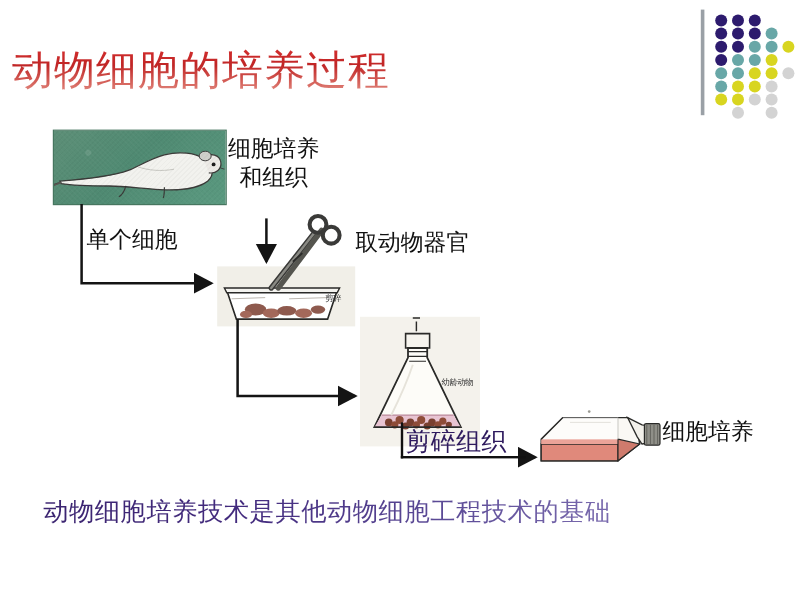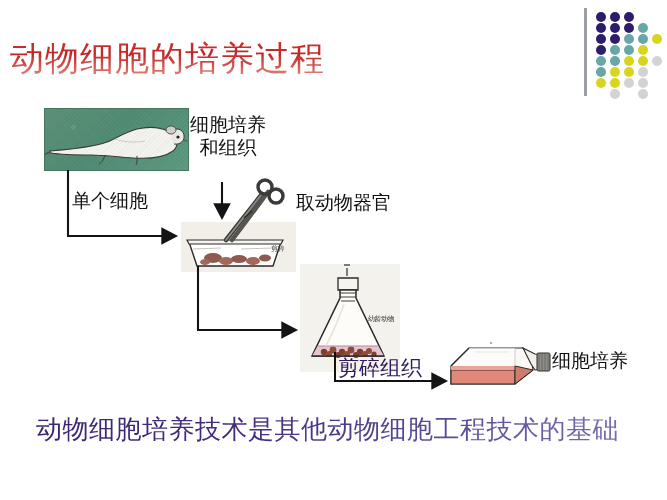--- a/index.html
+++ b/index.html
@@ -70,21 +70,21 @@
 
   .lbl-single{
     position:absolute;left:338px;top:354px;
     font-size:21px;color:#2e1a5e;white-space:nowrap;font-weight:500;
   }
   .single-underline{position:absolute;left:334px;top:380px;width:104px;height:2px;background:#111;}
   .single-lefttick{position:absolute;left:334px;top:352px;width:2px;height:30px;background:#111;}
 
   .bottom-text{
     position:absolute;left:36px;top:412px;
-    font-size:26px;white-space:nowrap;letter-spacing:.5px;
+    font-size:21px;white-space:nowrap;letter-spacing:.5px;
     font-weight:500;
     background:linear-gradient(90deg,#3b2470 0%,#432b7e 35%,#5b4a96 70%,#7a6bae 100%);
     -webkit-background-clip:text;background-clip:text;
     color:transparent;-webkit-text-fill-color:transparent;
   }
 
   .tiny{position:absolute;font-size:7px;color:#333;white-space:nowrap;letter-spacing:-.5px;}
   .tiny-dish{left:271px;top:244px;}
   .tiny-flask{left:368px;top:314px;}
 

